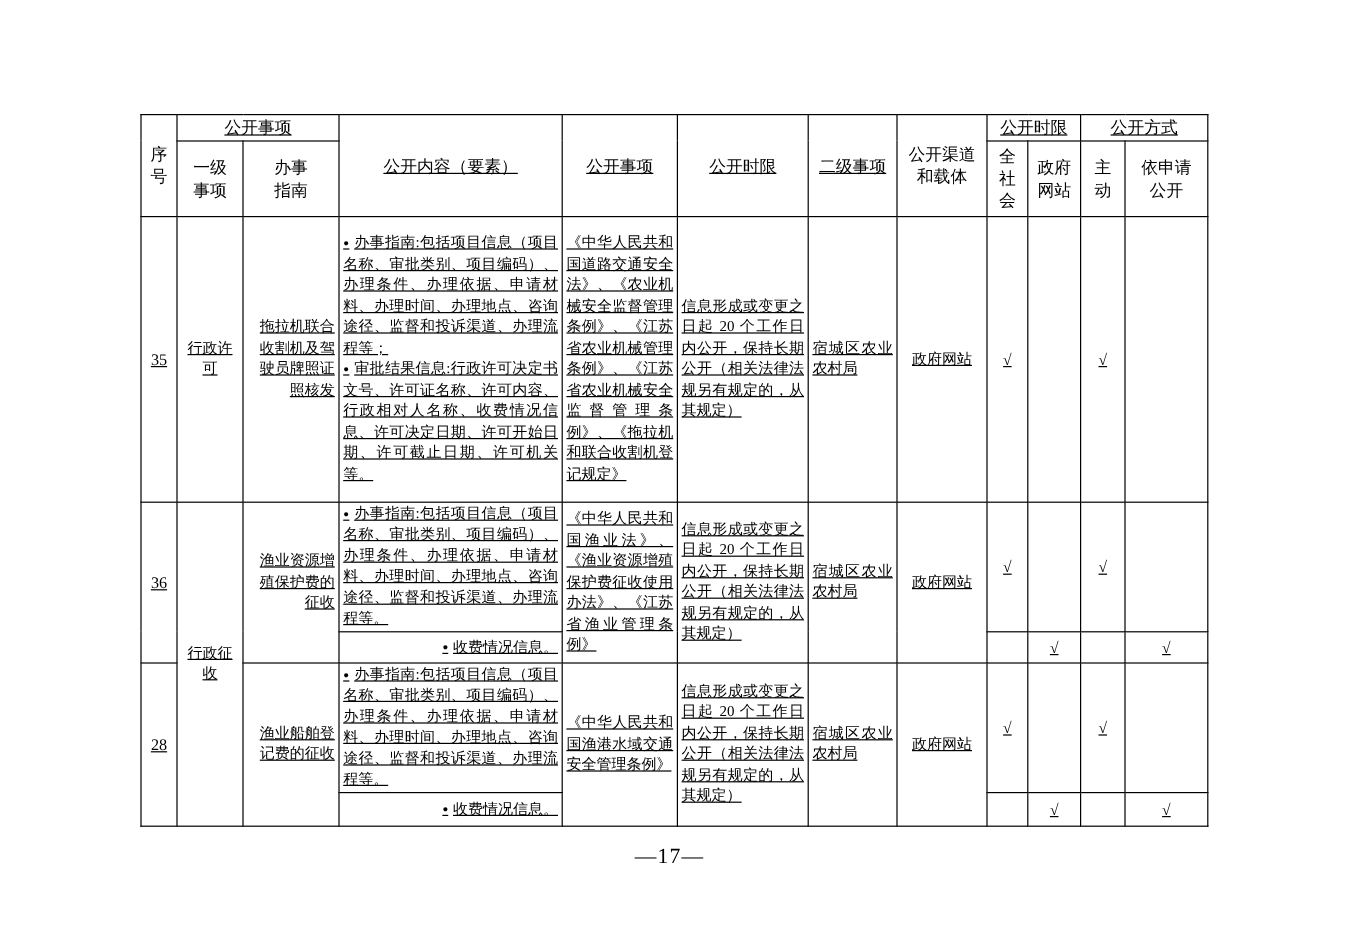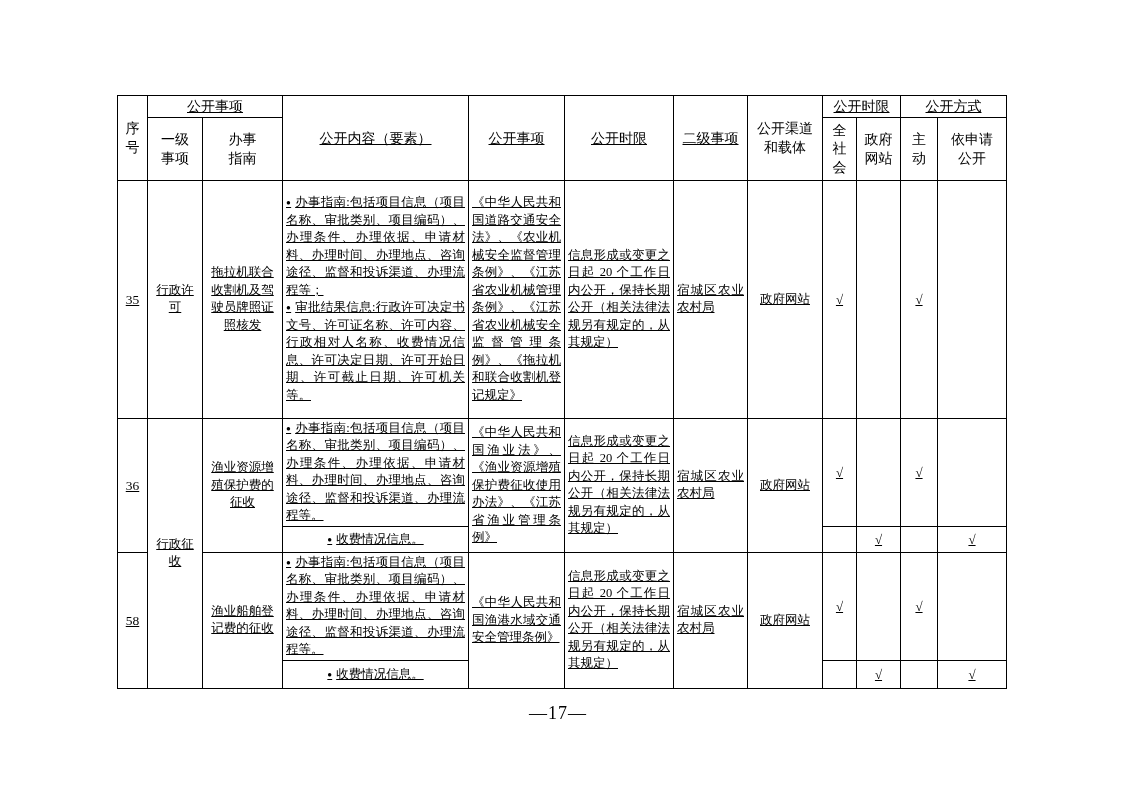--- a/index.html
+++ b/index.html
@@ -36,21 +36,21 @@
   .hdr .w1 { display: inline-block; width: 1.1em; }
   .hdr .w2 { display: inline-block; width: 2.2em; }
   .hdr .w3 { display: inline-block; width: 3.3em; }
   .hdr .w4 { display: inline-block; width: 4.4em; }
   
   .bd {
     font-size: 12.5px;
     line-height: 17.5px;
   }
   .c-center { text-align: center; }
-  .c-left   { text-align: center; }
+  .c-left   { text-align: right; }
   .c-just   { text-align: justify; text-justify: inter-character; }
   .seq { font-size: 13.5px; text-align: center; margin-top: 33px; }
   .chk { text-align: center; font-size: 13px; }
   .bullet-item { margin: 0; }
   .blt {
     font-size: 8px;
     vertical-align: 1px;
     margin-right: 4px;
     display: inline;
   }
@@ -149,21 +149,21 @@
     <td class="bd c-left">
       <div class="bullet-item"><span class="blt">●</span><span>收费情况信息。</span></div>
     </td>
     <td class="bd chk"></td>
     <td class="bd chk">√</td>
     <td class="bd chk"></td>
     <td class="bd chk">√</td>
   </tr>
 
   <tr class="r37a">
-    <td class="bd seq" rowspan="2">58</td>
+    <td class="bd seq" rowspan="2">28</td>
     <td class="bd c-left" rowspan="2">渔业船舶登记费的征收</td>
     <td class="bd c-just">
       <div class="bullet-item"><span class="blt">●</span><span>办事指南:包括项目信息（项目名称、审批类别、项目编码）、办理条件、办理依据、申请材料、办理时间、办理地点、咨询途径、监督和投诉渠道、办理流程等。</span></div>
     </td>
     <td class="bd c-just" rowspan="2">《中华人民共和国渔港水域交通安全管理条例》</td>
     <td class="bd c-just" rowspan="2">信息形成或变更之日起 20 个工作日内公开，保持长期公开（相关法律法规另有规定的，从其规定）</td>
     <td class="bd c-just" rowspan="2">宿城区农业农村局</td>
     <td class="bd c-center" rowspan="2">政府网站</td>
     <td class="bd chk">√</td>
     <td class="bd chk"></td>

